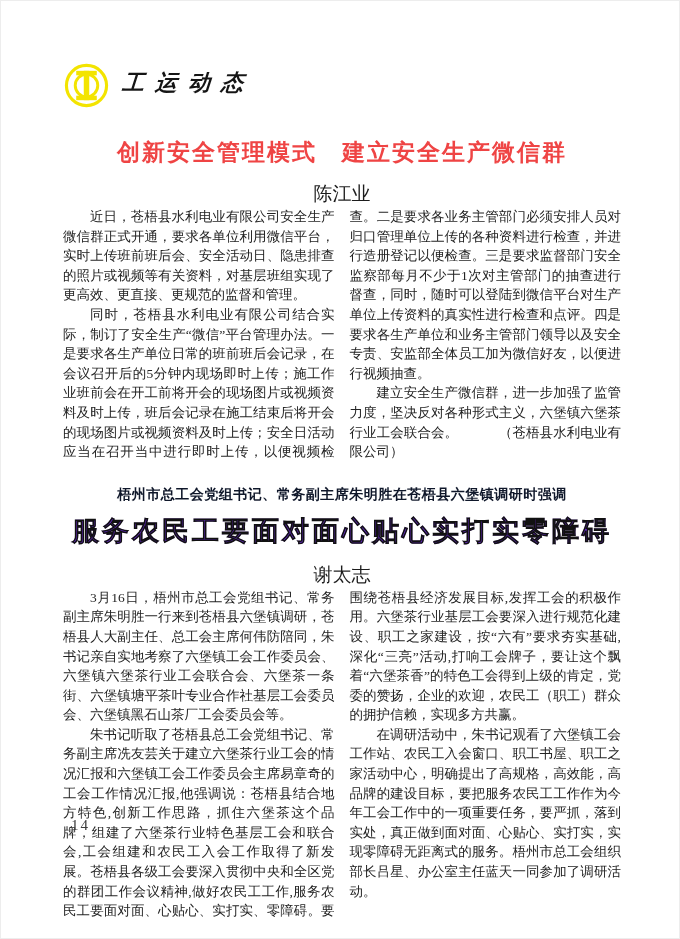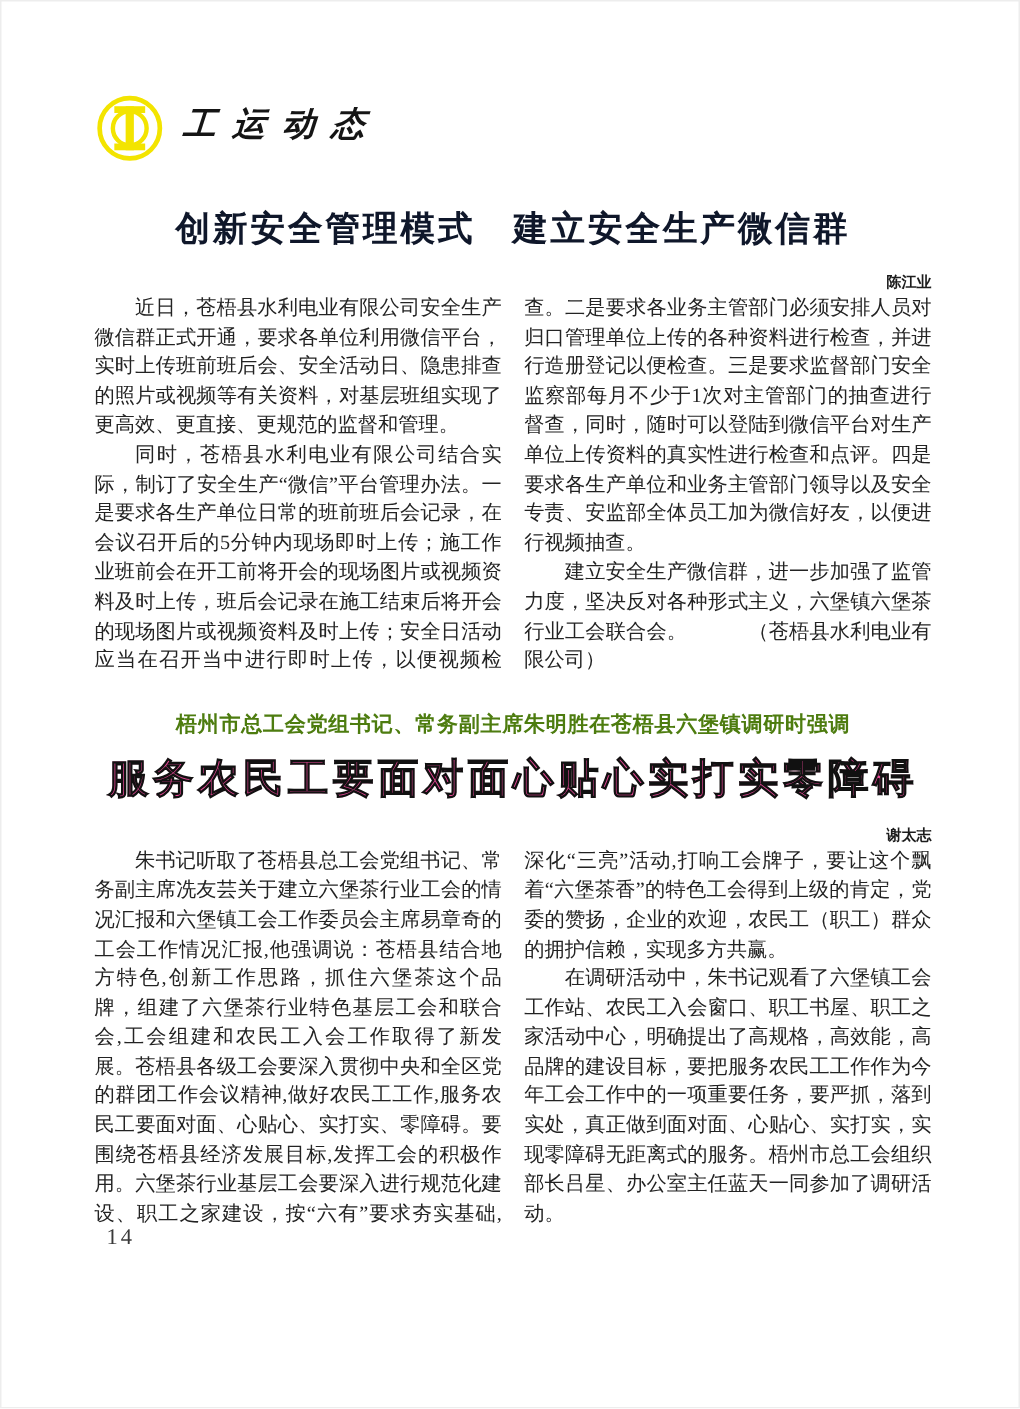--- a/index.html
+++ b/index.html
@@ -38,55 +38,55 @@
     transform: skewX(-4deg);
     padding-bottom: 4px;
   }
   
   .a1-title {
     margin-top: 26px;
     text-align: center;
     font-size: 23px;
     font-weight: bold;
     letter-spacing: 2px;
-    color: #0f172a;
+    color: #ef4444;
   }
   .author {
-    text-align: right;
-    font-size: 10px;
-    font-weight: bold;
+    text-align: center;
+    font-size: 19px;
+    font-weight: normal;
     margin-top: 13px;
   }
   .body-cols {
     column-count: 2;
     column-gap: 15px;
     text-align: justify;
     font-size: 13.5px;
     line-height: 19.6px;
     color: #232323;
   }
   .body-cols p { text-indent: 2em; }
   
   .a2-kicker {
     margin-top: 24px;
     text-align: center;
     font-size: 14px;
     font-weight: bold;
     letter-spacing: 0.5px;
-    color: #4d7c0f;
+    color: #0f172a;
   }
   .a2-title {
     margin-top: 9px;
     text-align: center;
     font-size: 27px;
     font-weight: 900;
     letter-spacing: 3px;
     font-family: "Liberation Sans", sans-serif;
     -webkit-text-stroke: 0.6px #111;
-    color: #ec4899;
+    color: #6d28d9;
   }
   
   .page-number {
     position: absolute;
     left: 70px; top: 816px;
     font-size: 15px;
     letter-spacing: 2px;
     color: #3a3a3a;
   }
 </style>
@@ -117,20 +117,21 @@
         <p>同时，苍梧县水利电业有限公司结合实际，制订了安全生产“微信”平台管理办法。一是要求各生产单位日常的班前班后会记录，在会议召开后的5分钟内现场即时上传；施工作业班前会在开工前将开会的现场图片或视频资料及时上传，班后会记录在施工结束后将开会的现场图片或视频资料及时上传；安全日活动应当在召开当中进行即时上传，以便视频检查。二是要求各业务主管部门必须安排人员对归口管理单位上传的各种资料进行检查，并进行造册登记以便检查。三是要求监督部门安全监察部每月不少于1次对主管部门的抽查进行督查，同时，随时可以登陆到微信平台对生产单位上传资料的真实性进行检查和点评。四是要求各生产单位和业务主管部门领导以及安全专责、安监部全体员工加为微信好友，以便进行视频抽查。</p>
         <p>建立安全生产微信群，进一步加强了监管力度，坚决反对各种形式主义，六堡镇六堡茶行业工会联合会。　　　（苍梧县水利电业有限公司）</p>
       </div>
     </div>
 
     <div>
       <div class="a2-kicker">梧州市总工会党组书记、常务副主席朱明胜在苍梧县六堡镇调研时强调</div>
       <h1 class="a2-title">服务农民工要面对面心贴心实打实零障碍</h1>
       <div class="author">谢太志</div>
       <div class="body-cols">
+        <p>3月16日，梧州市总工会党组书记、常务副主席朱明胜一行来到苍梧县六堡镇调研，苍梧县人大副主任、总工会主席何伟防陪同，朱书记亲自实地考察了六堡镇工会工作委员会、六堡镇六堡茶行业工会联合会、六堡茶一条街、六堡镇塘平茶叶专业合作社基层工会委员会、六堡镇黑石山茶厂工会委员会等。</p>
         <p>朱书记听取了苍梧县总工会党组书记、常务副主席冼友芸关于建立六堡茶行业工会的情况汇报和六堡镇工会工作委员会主席易章奇的工会工作情况汇报,他强调说：苍梧县结合地方特色,创新工作思路，抓住六堡茶这个品牌，组建了六堡茶行业特色基层工会和联合会,工会组建和农民工入会工作取得了新发展。苍梧县各级工会要深入贯彻中央和全区党的群团工作会议精神,做好农民工工作,服务农民工要面对面、心贴心、实打实、零障碍。要围绕苍梧县经济发展目标,发挥工会的积极作用。六堡茶行业基层工会要深入进行规范化建设、职工之家建设，按“六有”要求夯实基础,深化“三亮”活动,打响工会牌子，要让这个飘着“六堡茶香”的特色工会得到上级的肯定，党委的赞扬，企业的欢迎，农民工（职工）群众的拥护信赖，实现多方共赢。</p>
         <p>在调研活动中，朱书记观看了六堡镇工会工作站、农民工入会窗口、职工书屋、职工之家活动中心，明确提出了高规格，高效能，高品牌的建设目标，要把服务农民工工作作为今年工会工作中的一项重要任务，要严抓，落到实处，真正做到面对面、心贴心、实打实，实现零障碍无距离式的服务。梧州市总工会组织部长吕星、办公室主任蓝天一同参加了调研活动。</p>
 
       </div>
     </div>
 
   </div>
 
   <div class="page-number">14</div>
 </div>

